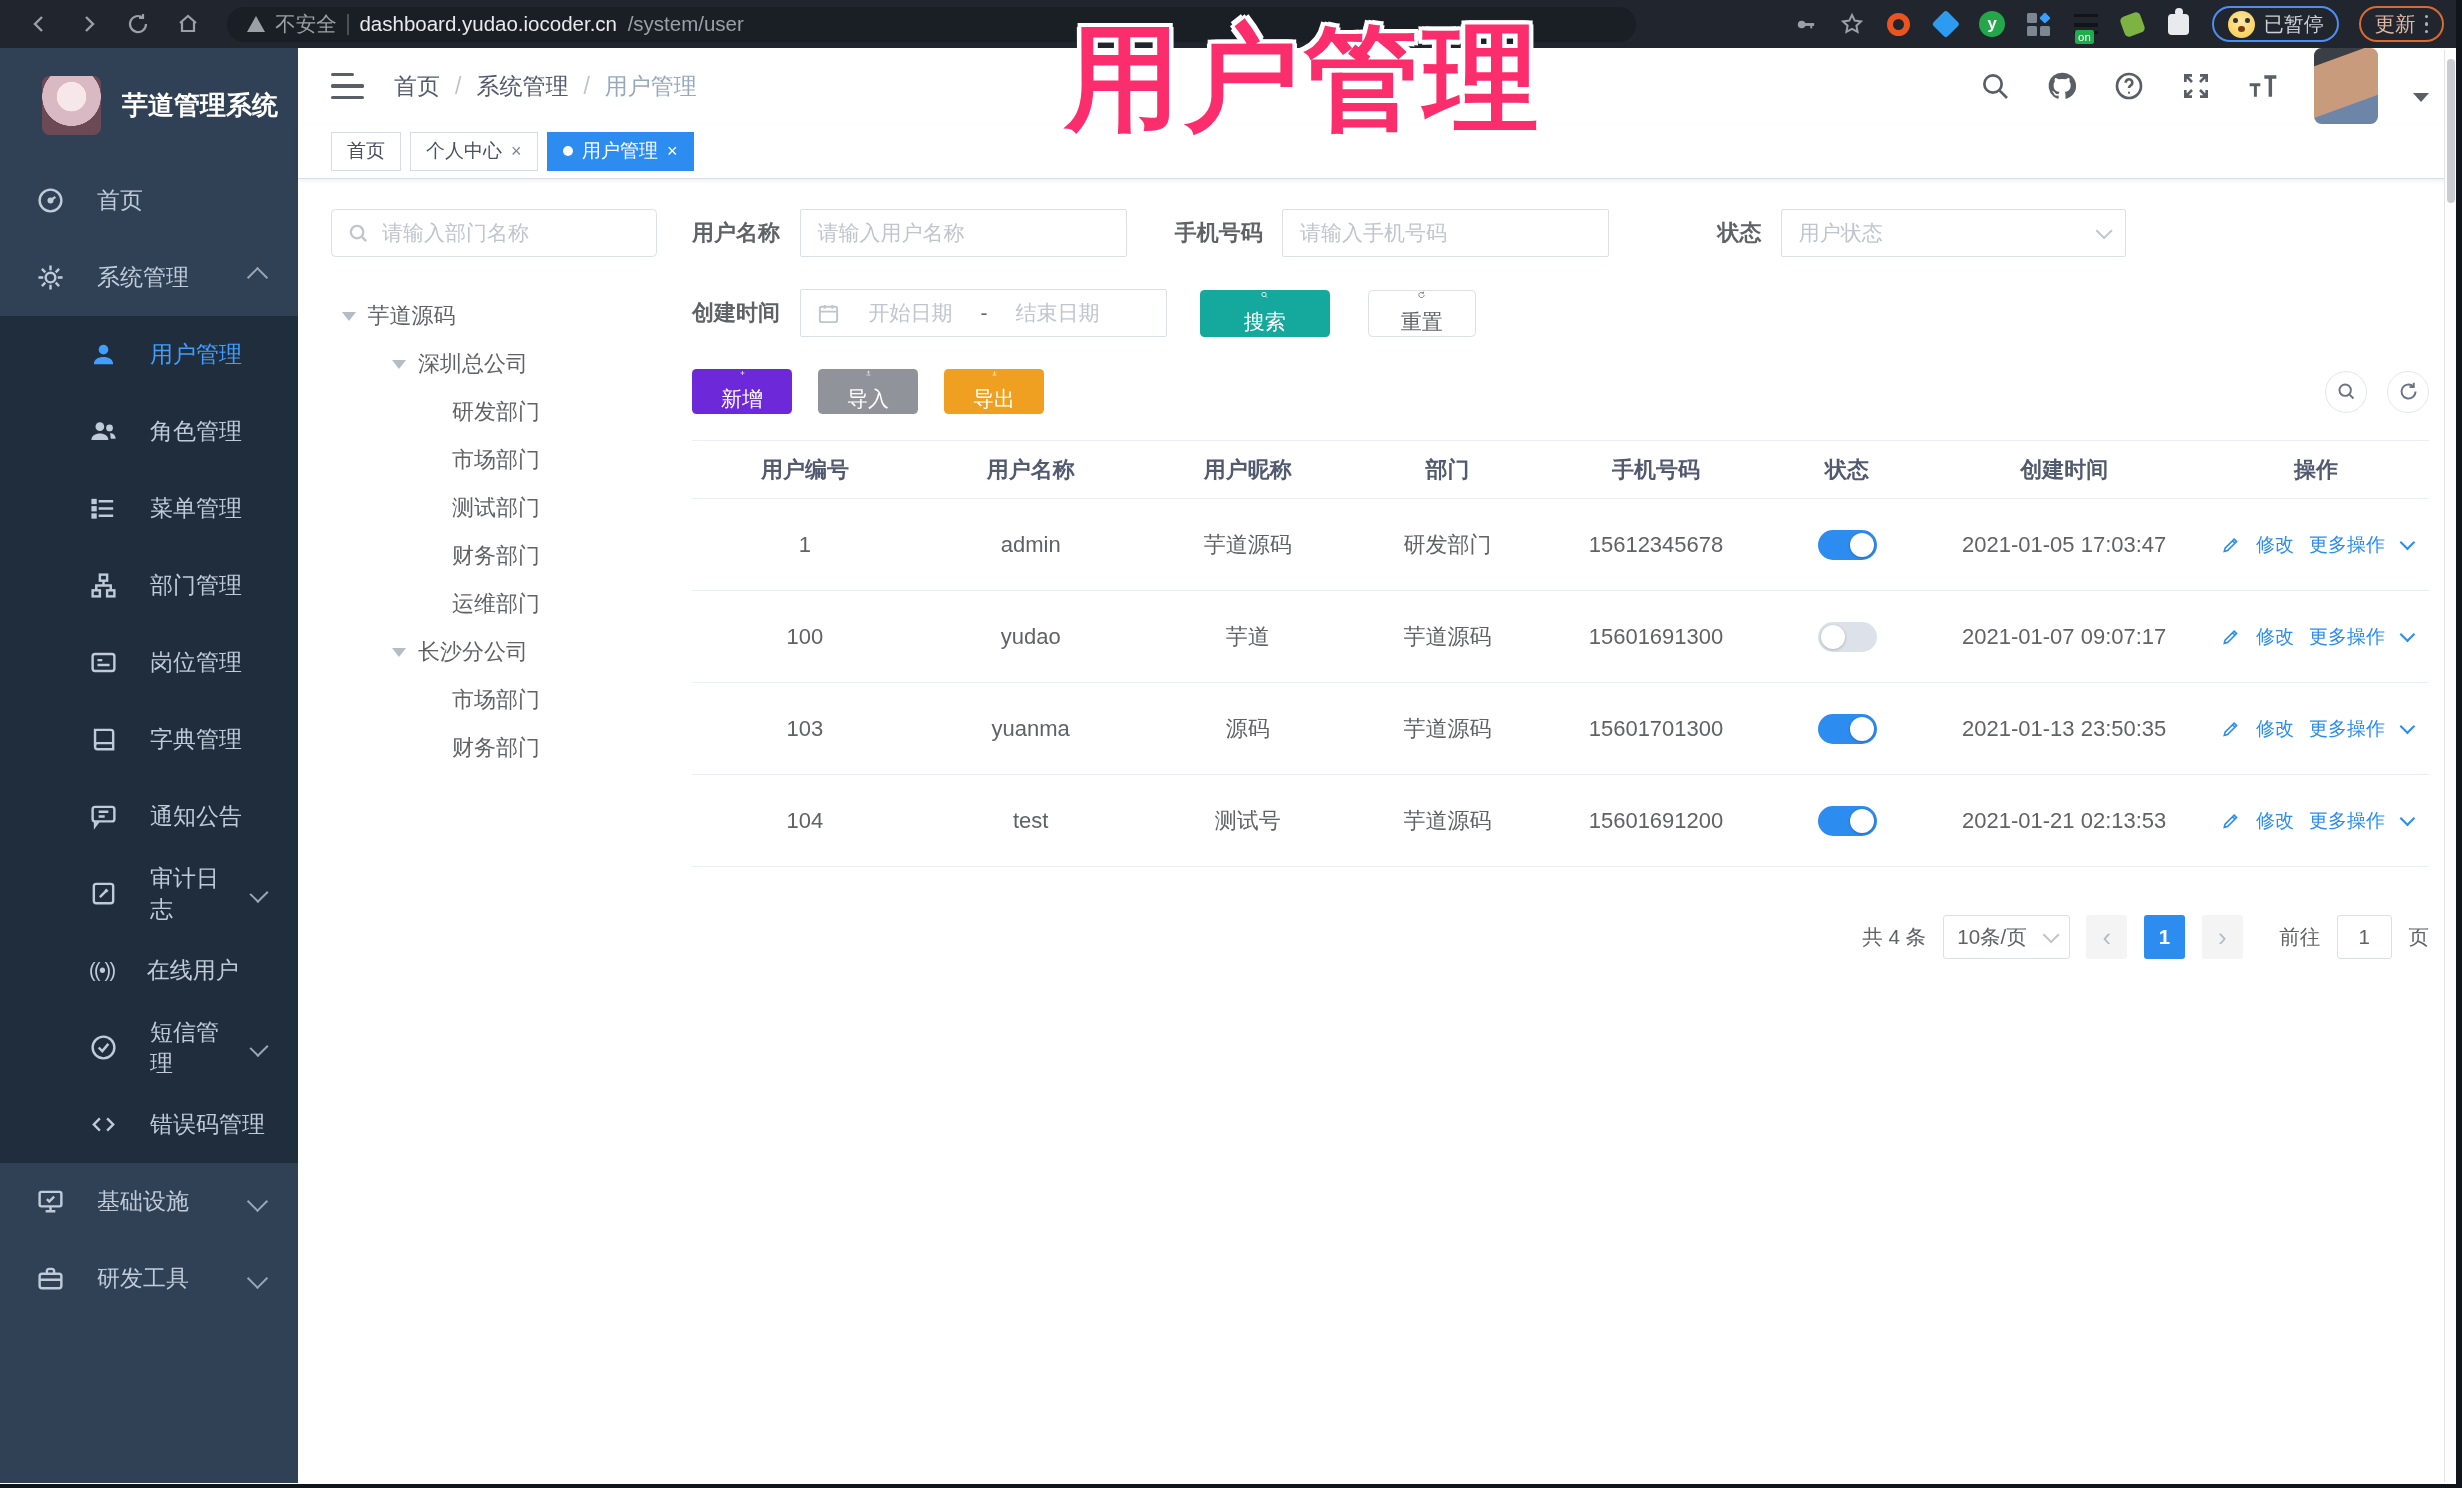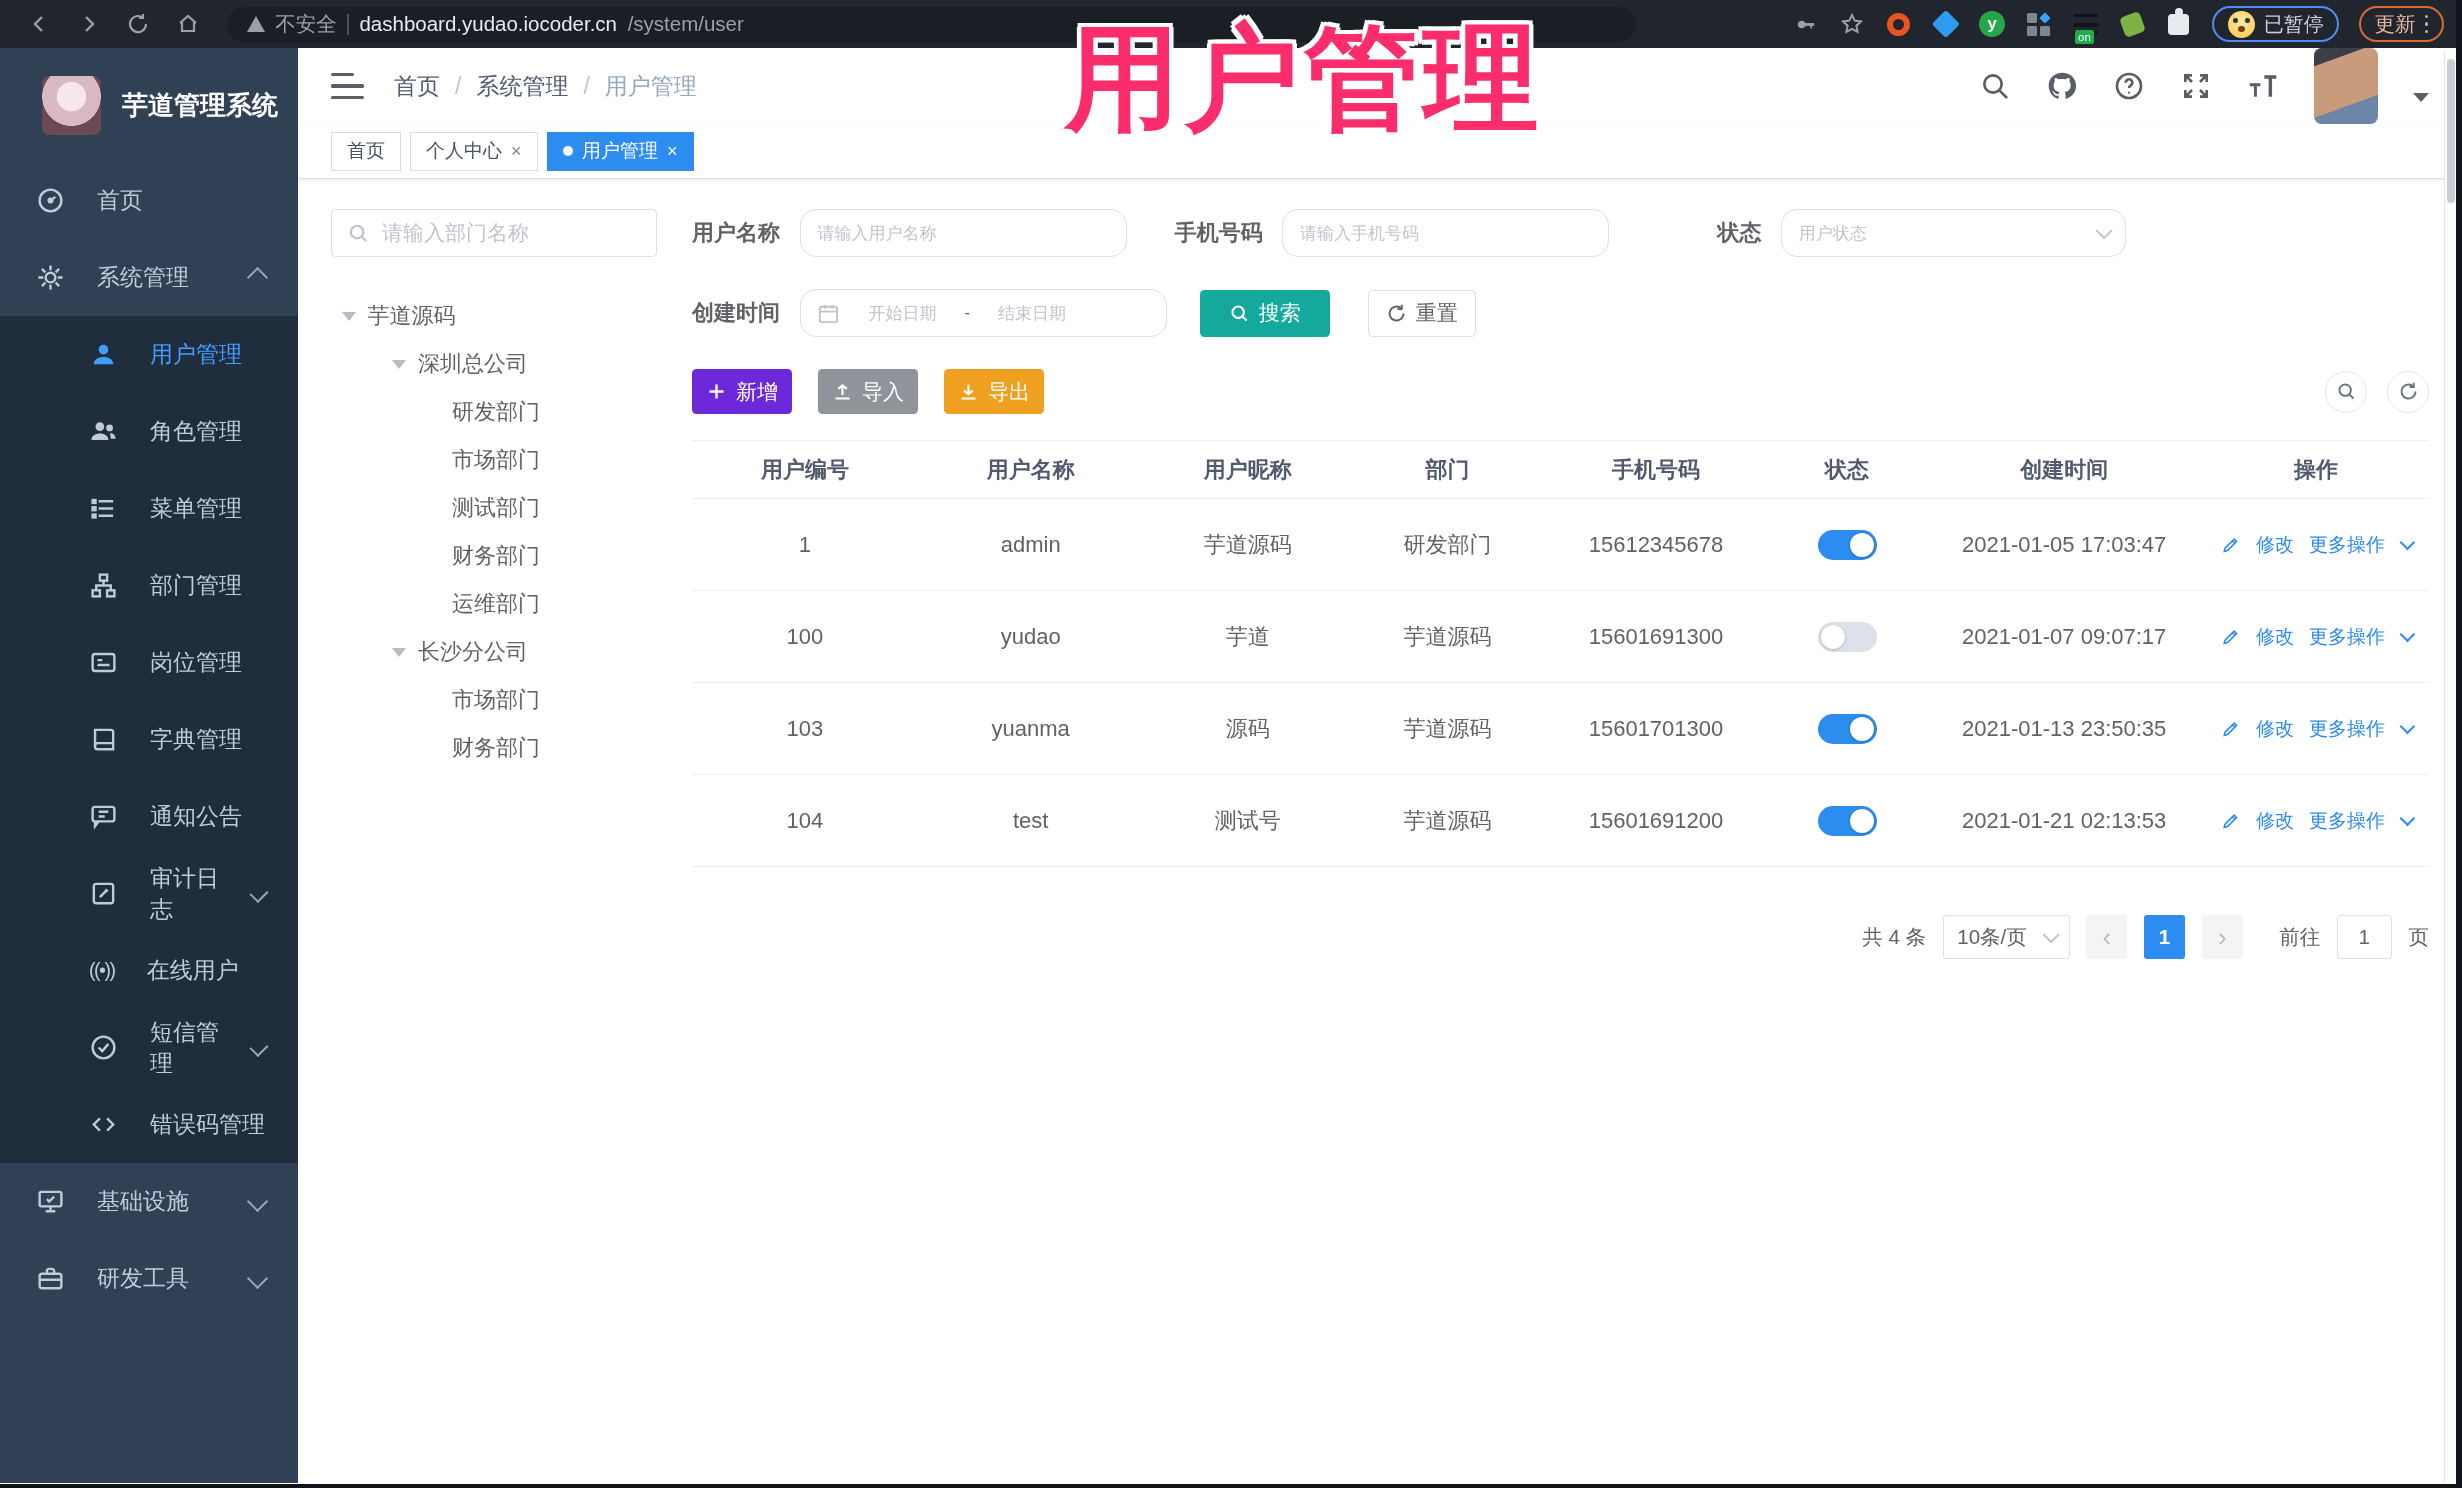--- a/index.html
+++ b/index.html
@@ -90,28 +90,28 @@
   .dept-search .ph { color:#c0c4cc; font-size:21px; }
   .tree { margin-top:35px; }
   .tnode { height:48px; display:flex; align-items:center; gap:12px; font-size:22px; color:#606266; cursor:pointer; }
   .tnode .tcaret { width:0; height:0; border-left:7.6px solid transparent; border-right:7.6px solid transparent; border-top:9px solid #b6bcc6; }
   .tnode.l0 { padding-left:10.6px; } .tnode.l1 { padding-left:61px; } .tnode.l2 { padding-left:121px; }
 
   
   .workarea { flex:1; }
   .frow { display:flex; align-items:center; margin-bottom:32px; }
   .flabel { font-size:22px; font-weight:bold; color:#606266; margin-right:19.7px; white-space:nowrap; }
-  .tinput { height:48px; border:0.8px solid #dcdfe6; border-radius:16px; display:flex; align-items:center; padding:0 16.7px; color:#c0c4cc; font-size:17px; background:#fff; }
+  .tinput { height:48px; border:0.8px solid #dcdfe6; border-radius:2px; display:flex; align-items:center; padding:0 16.7px; color:#c0c4cc; font-size:21px; background:#fff; }
   .w430 { width:327px; } .w455 { width:345px; } .w485 { width:367px; }
   .gap60 { margin-right:48px; }
   .sel-caret { margin-left:auto; width:12px; height:12px; border-right:2.3px solid #c0c4cc; border-bottom:2.3px solid #c0c4cc; transform:rotate(45deg) translateY(-3px); }
   .dateinput { gap:28px; }
   .dateinput svg { width:23px; height:23px; stroke:#c0c4cc; fill:none; stroke-width:2; }
   .date-dash { color:#606266; }
-  .btn { height:47px; border-radius:4.5px; display:flex; align-items:center; justify-content:center; gap:9px; font-size:21px; cursor:pointer; border:0.8px solid transparent; }
+  .btn { height:47px; border-radius:4.5px; display:flex; align-items:center; justify-content:center; gap:9px; font-size:21px; cursor:pointer; border:0.8px solid transparent;flex-direction:column; }
   .btn svg { width:21px; height:21px; }
   .btn-search { width:130px; background:#15a89c; color:#fff; margin-left:33px; }
   .btn-reset { width:108px; background:#fff; color:#606266; border-color:#dcdfe6; }
   .toolbar { display:flex; align-items:center; margin:1.5px 0 26px 0; }
   .btn-add { width:100px; background:#6d28d9; color:#fff; height:45px; }
   .btn-import { width:100px; background:#909399; color:#fff; height:45px; margin-left:26px; }
   .btn-export { width:100px; background:#f0a020; color:#fff; height:45px; margin-left:26px; }
   .tool-right { margin-left:auto; display:flex; gap:19.7px; }
   .circlebtn { width:42px; height:42px; border-radius:50%; border:0.8px solid #e2e6ee; display:flex; align-items:center; justify-content:center; }
   .circlebtn svg { width:21px; height:21px; stroke:#6b7280; fill:none; stroke-width:2.2; }

